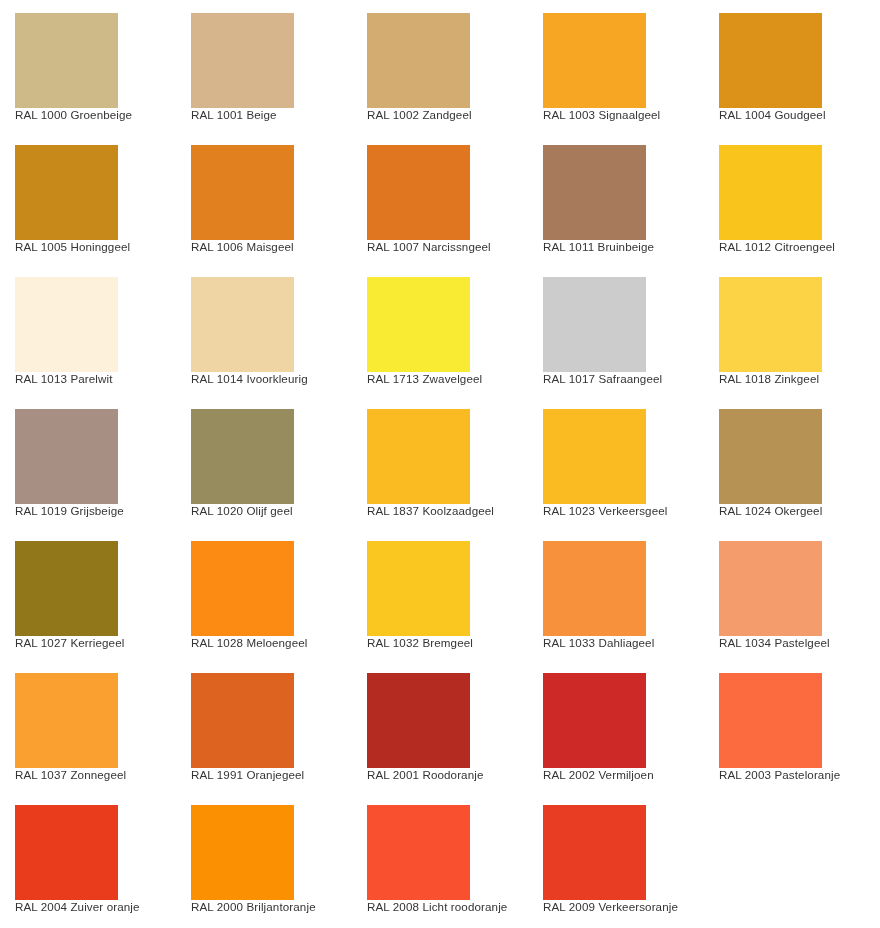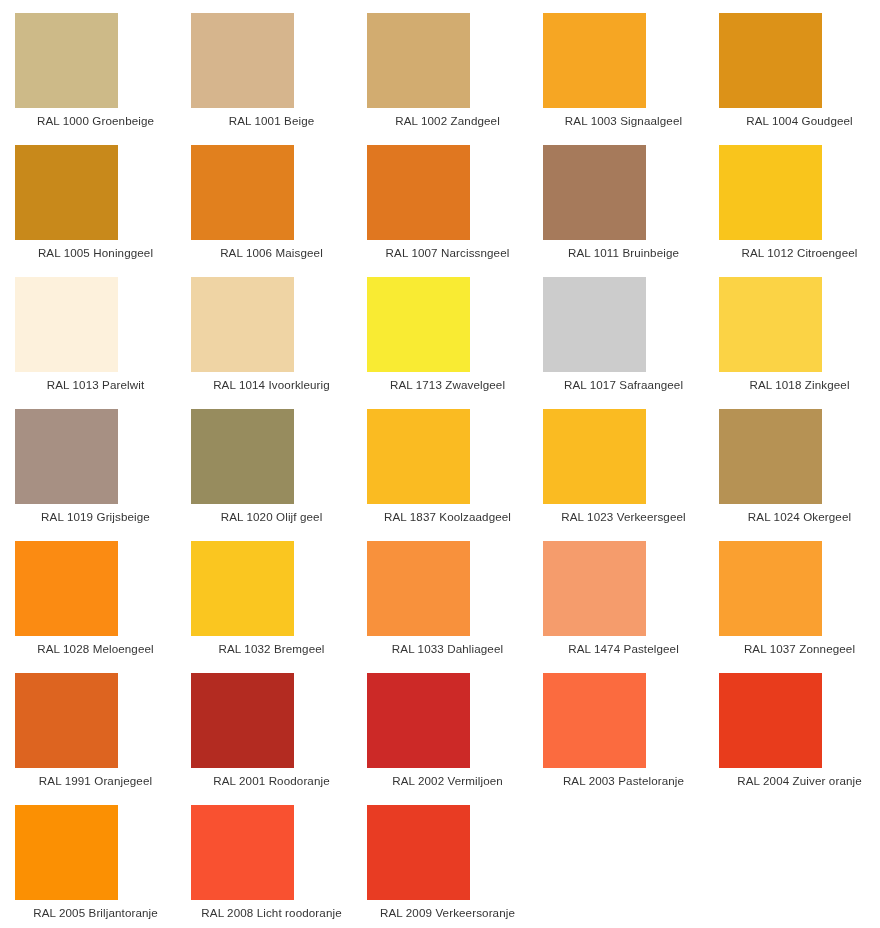--- a/index.html
+++ b/index.html
@@ -28,27 +28,25 @@
     padding: 13px 0 0 15px;
   }
   .ral-swatch {
     width: 103px;
     height: 95px;
     display: block;
     background: #cccccc;
   }
   .ral-label {
     display: block;
-    margin-top: 6px;
     font-size: 11.6px;
     line-height: 14px;
     color: #343434;
     white-space: nowrap;
     letter-spacing: 0.01em;
-    text-align: center;
   }
 </style>
 </head>
 <body>
 
 <div id="ral-grid">
     <div class="ral-cell">
       <span class="ral-swatch" style="background: rgb(205, 186, 136);"></span>
       <span class="ral-label">RAL 1000 Groenbeige</span>
     </div>
@@ -122,34 +120,38 @@
     </div>
     <div class="ral-cell">
       <span class="ral-swatch" style="background: rgb(250, 187, 34);"></span>
       <span class="ral-label">RAL 1023 Verkeersgeel</span>
     </div>
     <div class="ral-cell">
       <span class="ral-swatch" style="background: rgb(182, 146, 84);"></span>
       <span class="ral-label">RAL 1024 Okergeel</span>
     </div>
     <div class="ral-cell">
+      <span class="ral-swatch" style="background: rgb(146, 118, 26);"></span>
+      <span class="ral-label">RAL 1027 Kerriegeel</span>
+    </div>
+    <div class="ral-cell">
       <span class="ral-swatch" style="background: rgb(251, 139, 18);"></span>
       <span class="ral-label">RAL 1028 Meloengeel</span>
     </div>
     <div class="ral-cell">
       <span class="ral-swatch" style="background: rgb(250, 198, 32);"></span>
       <span class="ral-label">RAL 1032 Bremgeel</span>
     </div>
     <div class="ral-cell">
       <span class="ral-swatch" style="background: rgb(248, 145, 60);"></span>
       <span class="ral-label">RAL 1033 Dahliageel</span>
     </div>
     <div class="ral-cell">
       <span class="ral-swatch" style="background: rgb(245, 156, 108);"></span>
-      <span class="ral-label">RAL 1474 Pastelgeel</span>
+      <span class="ral-label">RAL 1034 Pastelgeel</span>
     </div>
     <div class="ral-cell">
       <span class="ral-swatch" style="background: rgb(250, 160, 48);"></span>
       <span class="ral-label">RAL 1037 Zonnegeel</span>
     </div>
     <div class="ral-cell">
       <span class="ral-swatch" style="background: rgb(221, 100, 32);"></span>
       <span class="ral-label">RAL 1991 Oranjegeel</span>
     </div>
     <div class="ral-cell">
@@ -163,21 +165,21 @@
     <div class="ral-cell">
       <span class="ral-swatch" style="background: rgb(251, 107, 63);"></span>
       <span class="ral-label">RAL 2003 Pasteloranje</span>
     </div>
     <div class="ral-cell">
       <span class="ral-swatch" style="background: rgb(232, 60, 28);"></span>
       <span class="ral-label">RAL 2004 Zuiver oranje</span>
     </div>
     <div class="ral-cell">
       <span class="ral-swatch" style="background: rgb(251, 144, 3);"></span>
-      <span class="ral-label">RAL 2005 Briljantoranje</span>
+      <span class="ral-label">RAL 2000 Briljantoranje</span>
     </div>
     <div class="ral-cell">
       <span class="ral-swatch" style="background: rgb(249, 81, 48);"></span>
       <span class="ral-label">RAL 2008 Licht roodoranje</span>
     </div>
     <div class="ral-cell">
       <span class="ral-swatch" style="background: rgb(232, 60, 35);"></span>
       <span class="ral-label">RAL 2009 Verkeersoranje</span>
     </div>
   </div>

